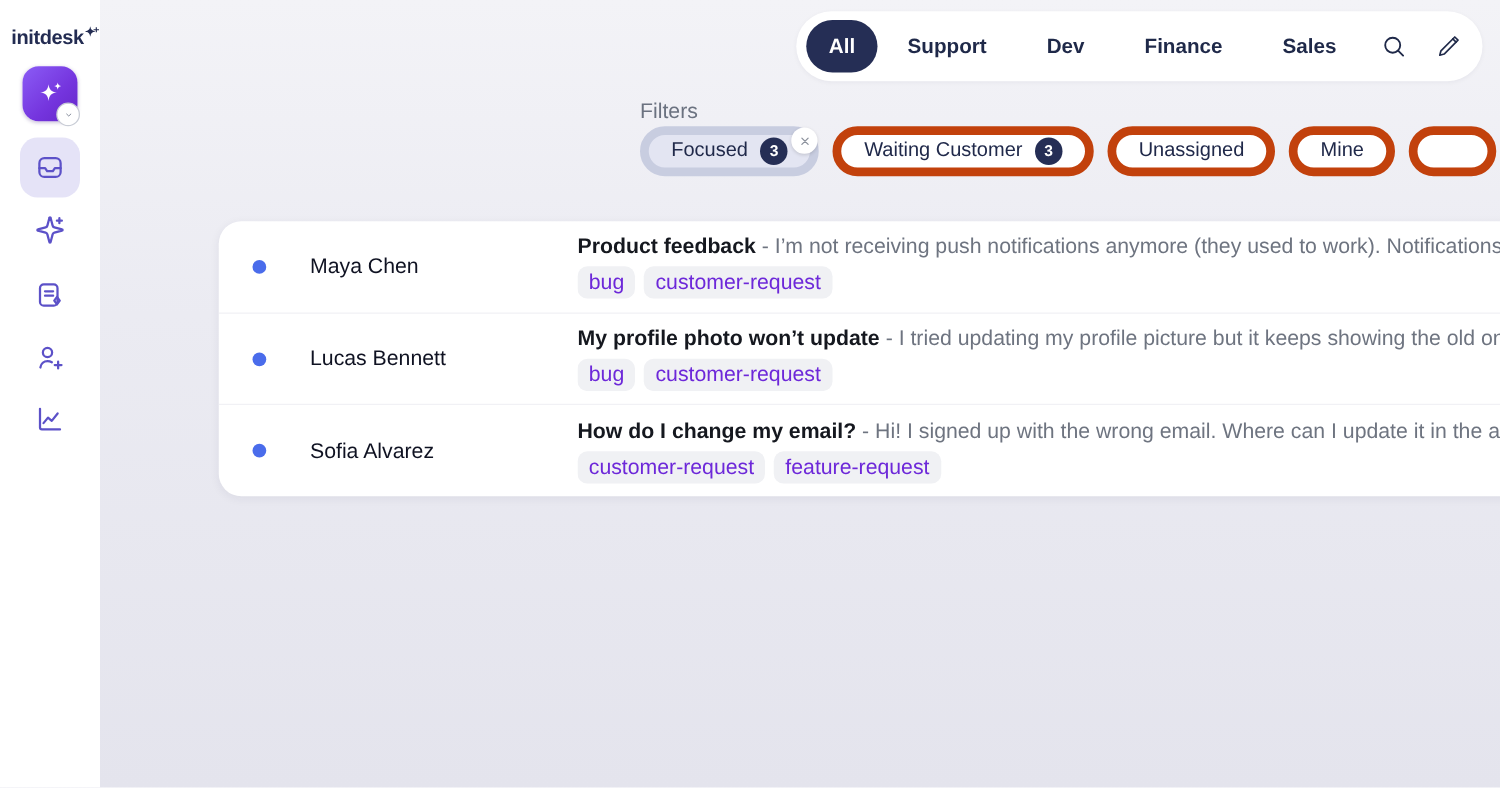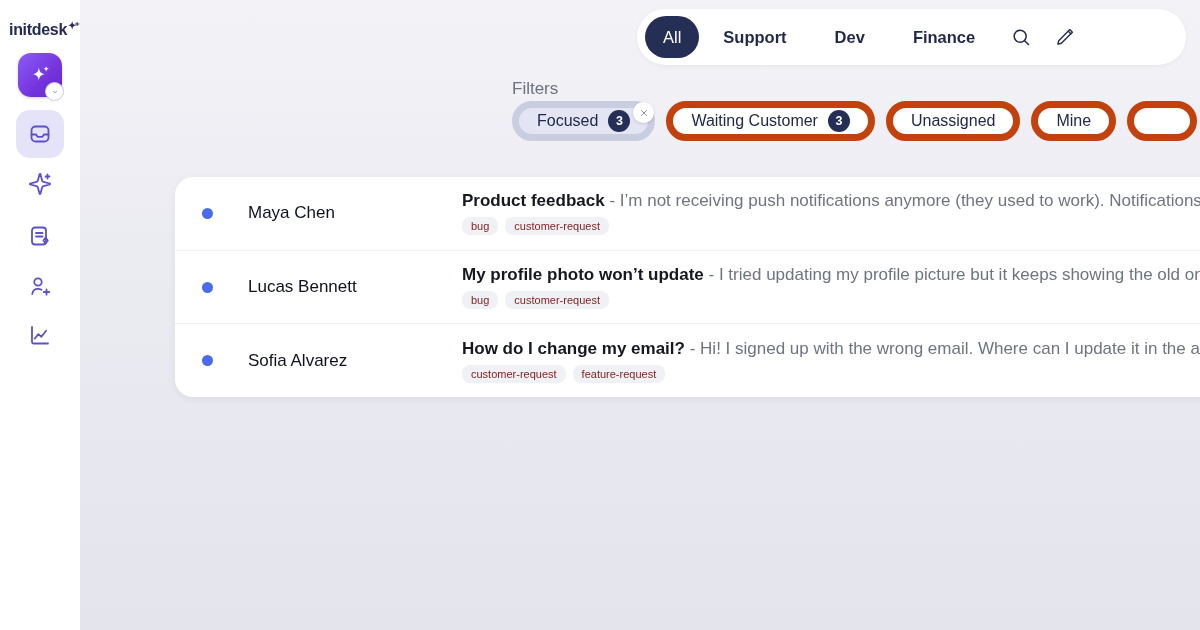--- a/index.html
+++ b/index.html
@@ -30,21 +30,21 @@
   .nav-item svg { width:24px; height:24px; }
 
   
   .topnav {
     position:absolute; left:637px; top:9px; width:549px; height:56px; border-radius:28px;
     background:#ffffff; box-shadow:0 1px 4px rgba(25,25,60,.05);
     display:flex; align-items:center; padding-left:8px;
   }
   .tab-pill {
     height:42px; border-radius:21px; background:#252e55; color:#ffffff;
-    display:flex; align-items:center; padding:0 18px; font-size:16.5px; font-weight:400; cursor:pointer;
+    display:flex; align-items:center; padding:0 18px; font-size:16.5px; font-weight:700; cursor:pointer;
   }
   .tab { padding:0 24px; font-size:16.5px; font-weight:700; color:#1f2949; cursor:pointer; line-height:56px; }
   .nav-icon-btn { width:44px; height:44px; display:flex; align-items:center; justify-content:center; color:#1f2949; cursor:pointer; }
   .nav-icon-btn:first-of-type { margin-left:10px; }
   .nav-icon-btn svg { width:20px; height:20px; }
 
   
   .filters-label { position:absolute; left:512px; top:79px; font-size:17px; color:#6b7280; }
   .chips-row { position:absolute; left:512px; top:101px; height:40px; display:flex; gap:11px; right:-80px; }
   .chip {
@@ -75,21 +75,21 @@
   .ticket-row + .ticket-row { border-top:1px solid #f1f1f5; }
   .status-dot { position:absolute; left:27px; width:11px; height:11px; border-radius:50%; background:#4a6ceb; }
   .ticket-name { position:absolute; left:73px; font-size:17px; font-weight:500; color:#0f1222; }
   .ticket-content { margin-left:287px; overflow:hidden; width:100%; }
   .ticket-line1 { white-space:nowrap; overflow:hidden; font-size:17px; }
   .ticket-title { font-weight:700; color:#15181f; }
   .ticket-sep { color:#6e7480; }
   .ticket-preview { color:#6e7480; }
   .ticket-tags { display:flex; gap:7px; margin-top:6px; }
   .tag {
-    background:#f0f1f4; color:#7f1d1d; font-size:11px; padding:3px 9px; border-radius:8px; white-space:nowrap;
+    background:#f0f1f4; color:#6d28d9; font-size:17px; padding:3px 9px; border-radius:8px; white-space:nowrap;
   }
 
   svg.stroke-ic { fill:none; stroke:currentColor; stroke-width:1.8; stroke-linecap:round; stroke-linejoin:round; }
 </style>
 </head>
 <body>
 
 <div class="sidebar">
   <div class="logo"><span>initdesk</span><span class="mark">✦⁺</span></div>
 
@@ -137,20 +137,21 @@
       <path d="m6.8 15.5 3.6-4.4 3 2.6 4.7-5.9"></path>
     </svg>
   </div>
 </div>
 
 <div class="topnav">
   <div class="tab-pill">All</div>
   <div class="tab">Support</div>
   <div class="tab">Dev</div>
   <div class="tab">Finance</div>
+  <div class="tab">Sales</div>
   <div class="nav-icon-btn">
     <svg class="stroke-ic" viewBox="0 0 24 24">
       <circle cx="11" cy="11" r="7.2"></circle>
       <path d="M16.4 16.4 21 21"></path>
     </svg>
   </div>
   <div class="nav-icon-btn">
     <svg class="stroke-ic" viewBox="0 0 24 24" style="stroke-width:1.6">
       <path d="m17.8 3.1 3.1 3.1L7.6 19.5l-4.2 1.1 1.1-4.2z"></path>
       <path d="m15.9 5 3.1 3.1"></path>

